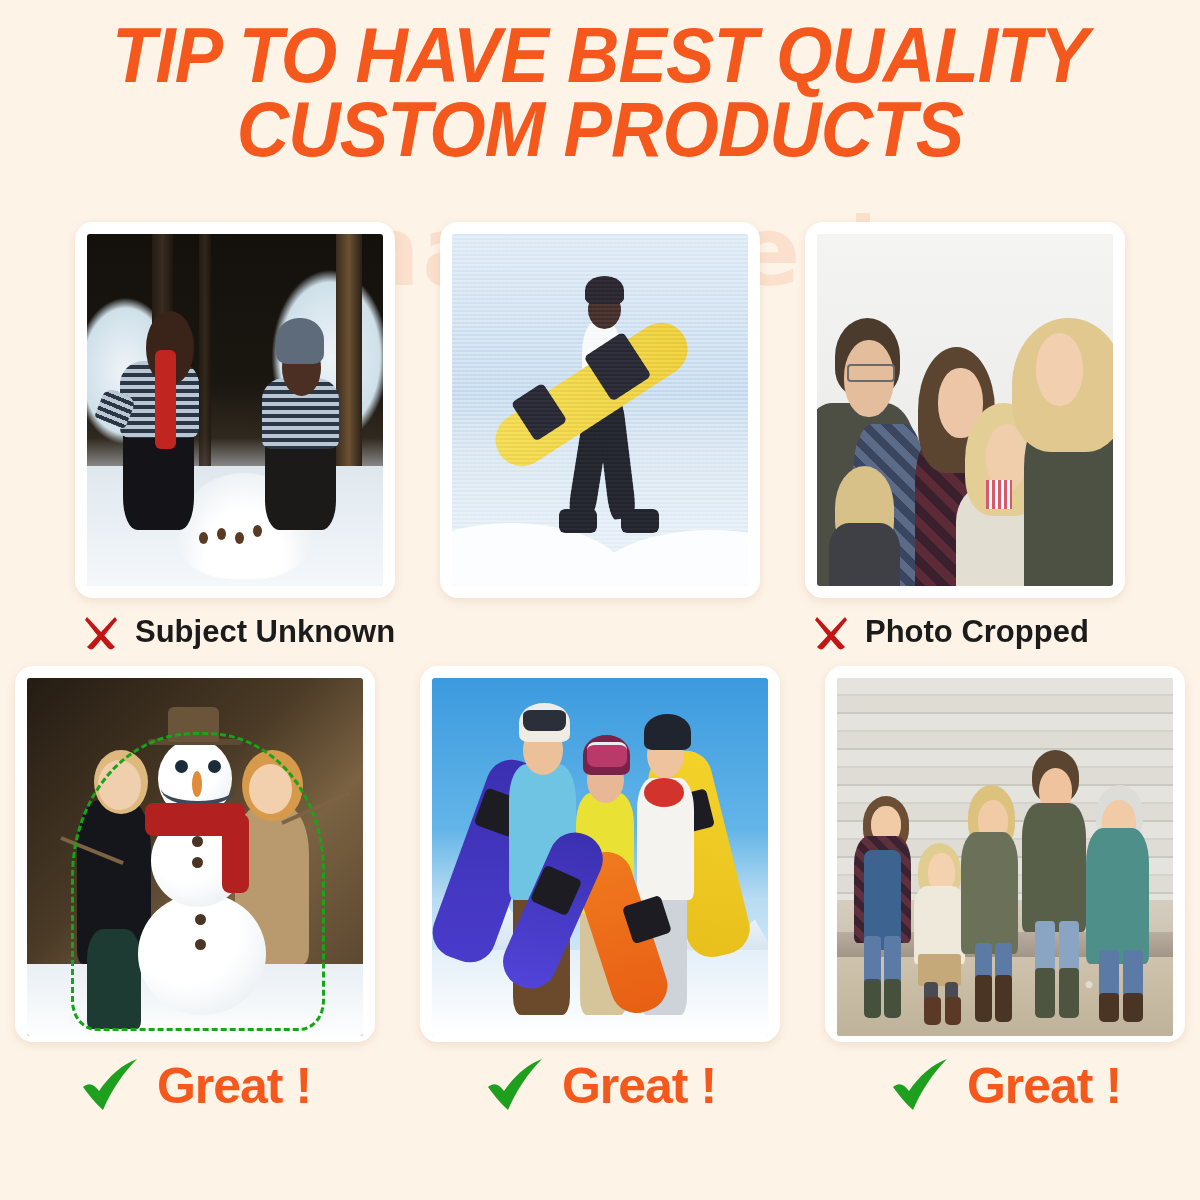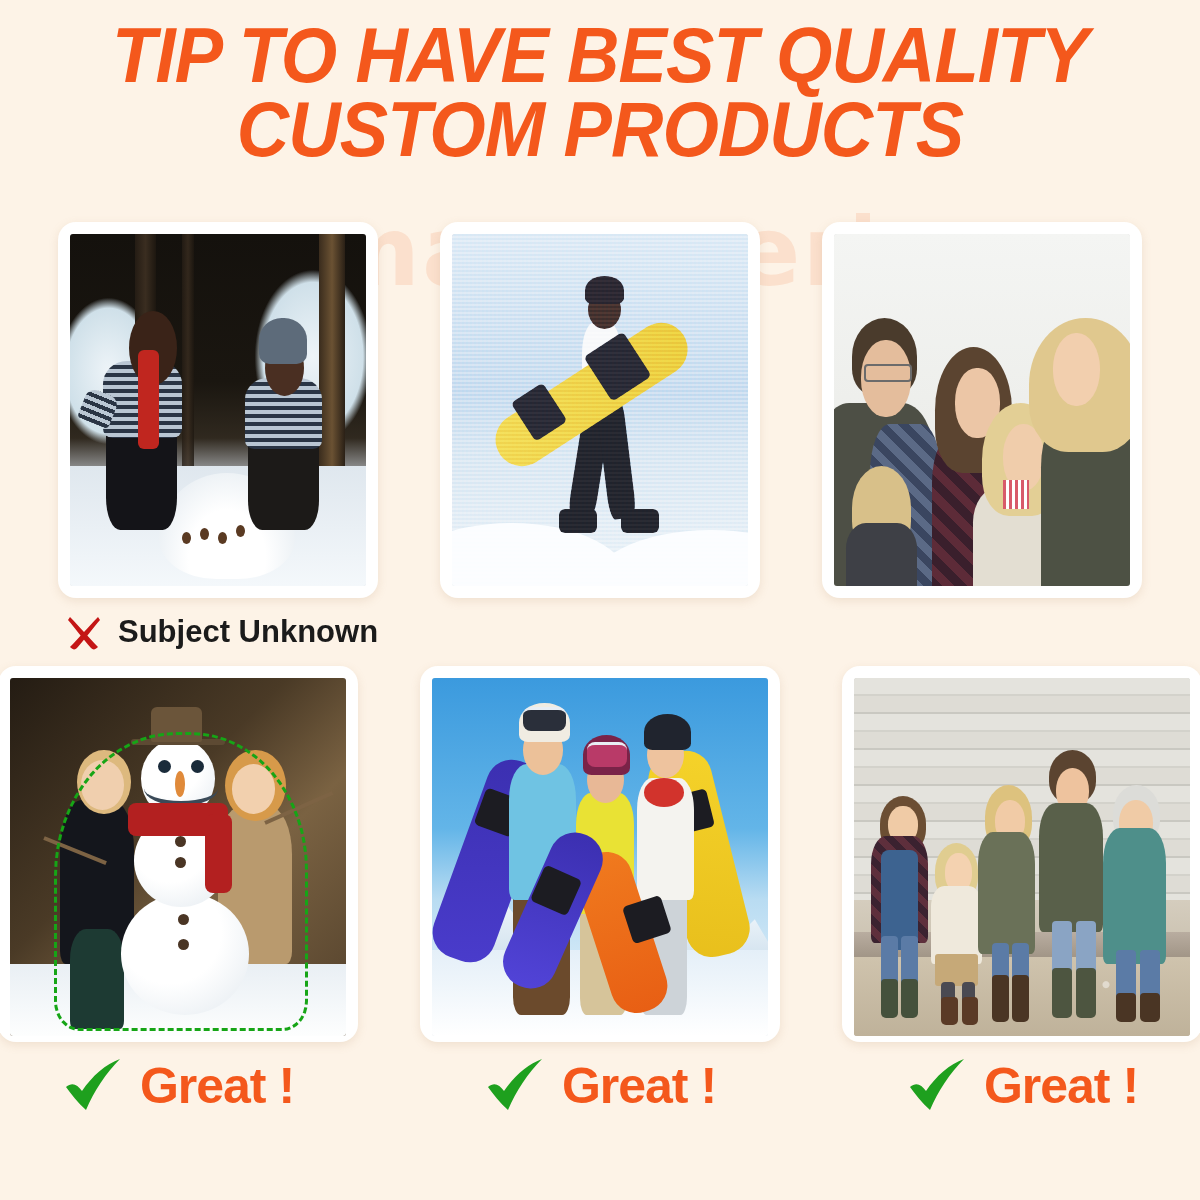--- a/index.html
+++ b/index.html
@@ -33,21 +33,21 @@
     font-family:"Liberation Sans","DejaVu Sans",sans-serif;
     font-weight:bold;font-style:italic;
     font-size:78px;line-height:74px;
     letter-spacing:-1px;
     transform:scaleX(.93);
     white-space:nowrap;
   }
 
   
   #grid{position:absolute;left:0;top:222px;width:1200px;z-index:2;}
-  .row{display:flex;justify-content:center;gap:62px;}
+  .row{display:flex;justify-content:center;gap:45px;}
   .row.bottom{margin-top:14px;}
   .cell{width:320px;}
 
   .card{
     background:#ffffff;border-radius:18px;
     box-shadow:0 3px 10px rgba(180,140,100,.18);
     padding:12px;box-sizing:border-box;
   }
   .card.top{width:320px;}
   .card.bottom{width:360px;padding-bottom:6px;}
@@ -294,20 +294,27 @@
             <div class="fhead" style="left:57%;top:54%;width:14%;height:19%;background:#f0cdab;"></div>
             <div style="position:absolute;left:57%;top:70%;width:9%;height:8%;
                  background:repeating-linear-gradient(90deg,#d85a6a 0 3px,#ffffff 3px 6px);"></div>
 
             <div class="fbody" style="left:70%;top:50%;width:34%;height:58%;background:#4d5144;"></div>
             <div class="fhair" style="left:66%;top:24%;width:38%;height:38%;background:#e0c88e;"></div>
             <div class="fhead" style="left:74%;top:28%;width:16%;height:21%;background:#f2cfae;"></div>
           </div>
         </div>
       </div>
+      <div class="caption">
+        <svg class="xmark" viewBox="0 0 40 40">
+          <path d="M6 5 C14 13 26 27 34 35 C31 38 29 38 27 36 C19 27 10 15 4 8 Z" fill="#c41515"></path>
+          <path d="M34 5 C26 13 14 27 6 35 C9 38 11 38 13 36 C21 27 30 15 36 8 Z" fill="#c41515"></path>
+        </svg>
+        <span class="txt">Photo Cropped</span>
+      </div>
     </div>
 
   </div>
 
   <div class="row bottom">
 
     <div>
       <div class="card bottom">
         <div class="photo pb">
           <div class="sc-snowman">

